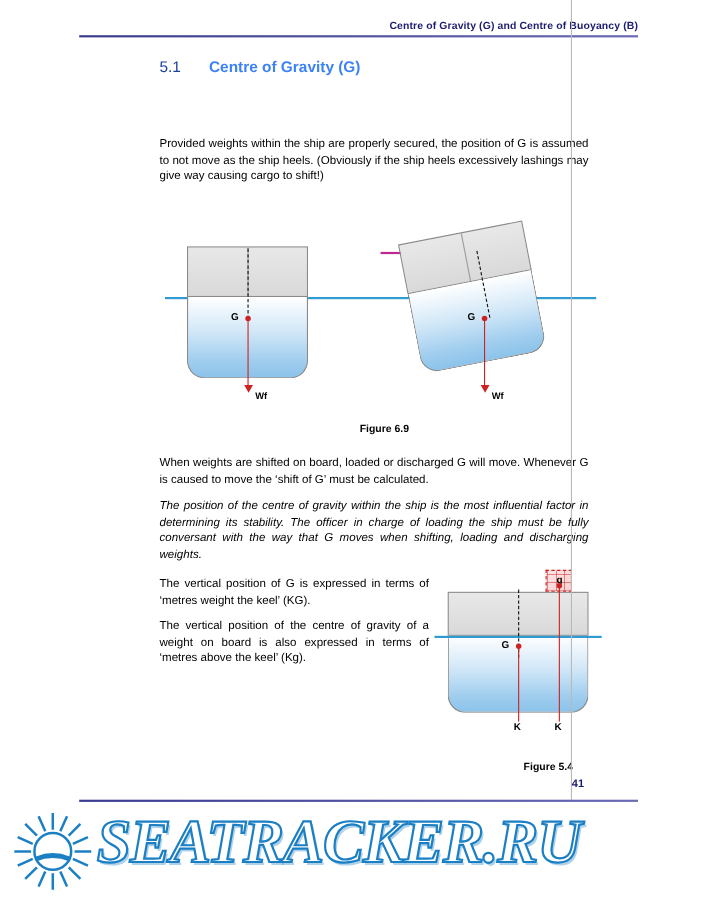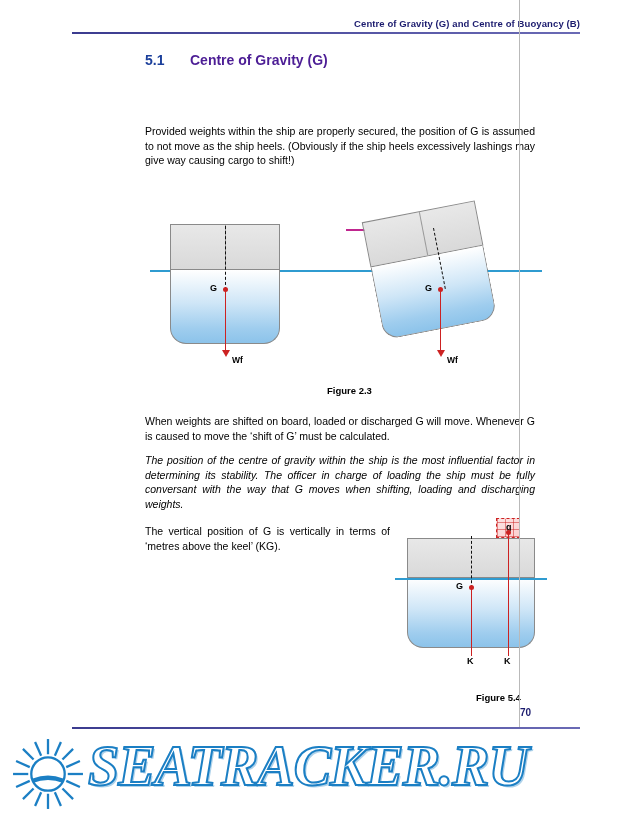--- a/index.html
+++ b/index.html
@@ -68,30 +68,30 @@
     color: #1b1b6e;
     font-weight: bold;
   }
 
   
   .sec-num {
     position: absolute;
     left: 145px;
     top: 52px;
     font-size: 14px;
-    font-weight: bold;
+    font-weight: normal;
     color: #1b3f9b;
   }
   .sec-title {
     position: absolute;
     left: 190px;
     top: 52px;
     font-size: 14px;
     font-weight: bold;
-    color: #4c1d95;
+    color: #3b82f6;
   }
 
   
   .para {
     position: absolute;
     font-size: 10.5px;
     line-height: 14.5px;
     color: #000;
     text-align: justify;
   }
@@ -332,21 +332,22 @@
     <div class="header-text">Centre of Gravity (G) and Centre of Buoyancy (B)</div>
     <div class="header-rule"></div>
   </div>
 
   <div class="sec-num">5.1</div>
   <div class="sec-title">Centre of Gravity (G)</div>
 
   <div class="para" id="p2">Provided weights within the ship are properly secured, the position of G is assumed to not move as the ship heels. (Obviously if the ship heels excessively lashings may give way causing cargo to shift!)</div>
   <div class="para" id="p4">When weights are shifted on board, loaded or discharged G will move. Whenever G is caused to move the ‘shift of G’ must be calculated.</div>
   <div class="para italic" id="p5">The position of the centre of gravity within the ship is the most influential factor in determining its stability. The officer in charge of loading the ship must be fully conversant with the way that G moves when shifting, loading and discharging weights.</div>
-  <div class="para" id="p6">The vertical position of G is vertically in terms of ‘metres above the keel’ (KG).</div>
+  <div class="para" id="p6">The vertical position of G is expressed in terms of ‘metres weight the keel’ (KG).</div>
+  <div class="para" id="p7">The vertical position of the centre of gravity of a weight on board is also expressed in terms of ‘metres above the keel’ (Kg).</div>
 
   <div class="fig53">
 
     <div class="waterline" style="left:0px; top:70px; width:392px;"></div>
 
     <div class="hull-upright">
       <div class="hull-top"></div>
       <div class="hull-bottom"></div>
       <div class="hull-divider" style="left:55px; top:1px; height:44px;"></div>
     </div>
@@ -372,21 +373,21 @@
     <div class="dashed-v" style="left:283px; top:28px; height:62px; transform:rotate(-11deg); transform-origin: 50% 0%;"></div>
 
     <div class="g-dot" style="left:288px; top:87px;"></div>
     <div class="g-label" style="left:275px; top:83px;">G</div>
 
     <div class="wf-line" style="left:290px; top:90px; height:62px;"></div>
     <div class="wf-head" style="left:286.5px; top:150px;"></div>
     <div class="wf-label" style="left:297px; top:155px;">Wf</div>
   </div>
 
-  <div class="fig-caption" id="cap53">Figure 2.3</div>
+  <div class="fig-caption" id="cap53">Figure 6.9</div>
 
   <div class="fig54">
 
     <div class="weight-box"></div>
     <div class="g-label" style="left:111px; top:12px; z-index:3;">g</div>
     <div class="g-dot" style="left:111px; top:20px; z-index:3;"></div>
 
     <div class="hull54-top"></div>
     <div class="hull54-bottom"></div>
 
@@ -401,21 +402,21 @@
     <div class="wf-line" style="left:113px; top:22px; height:124px;"></div>
 
     <div class="k-label" style="left:72px; top:146px;">K</div>
     <div class="k-label" style="left:109px; top:146px;">K</div>
   </div>
 
   <div class="fig-caption" id="cap54">Figure 5.4</div>
 
   <div class="scanline"></div>
 
-  <div class="page-number">70</div>
+  <div class="page-number">41</div>
   <div class="footer-rule"></div>
 
   <div class="watermark">
     <svg class="wm-sun" viewBox="0 0 100 100">
       <g fill="none" stroke="#1b7fc4" stroke-width="3">
         <circle cx="50" cy="50" r="22"></circle>
       </g>
       <g stroke="#1b7fc4" stroke-width="3">
         <line x1="50" y1="4" x2="50" y2="24"></line>
         <line x1="50" y1="76" x2="50" y2="96"></line>

